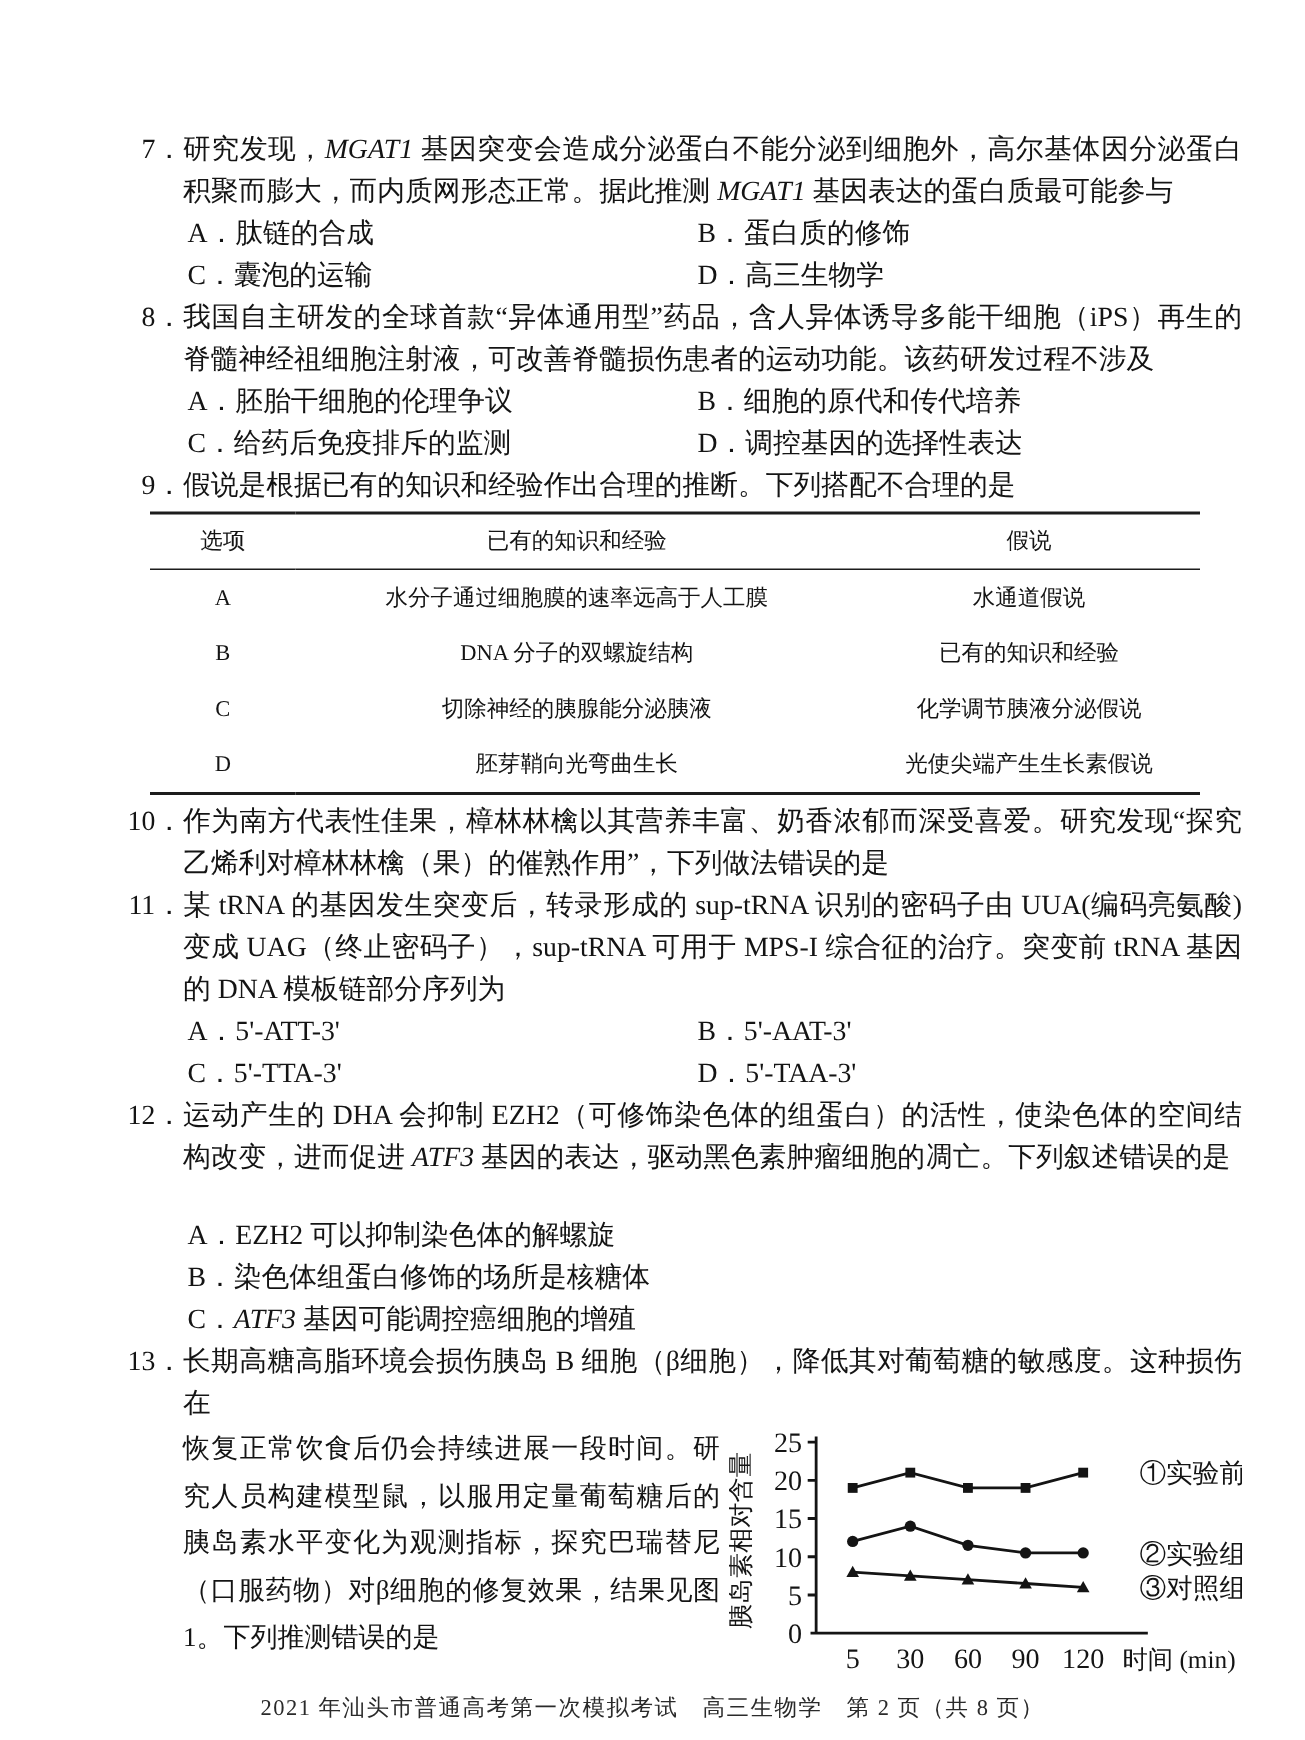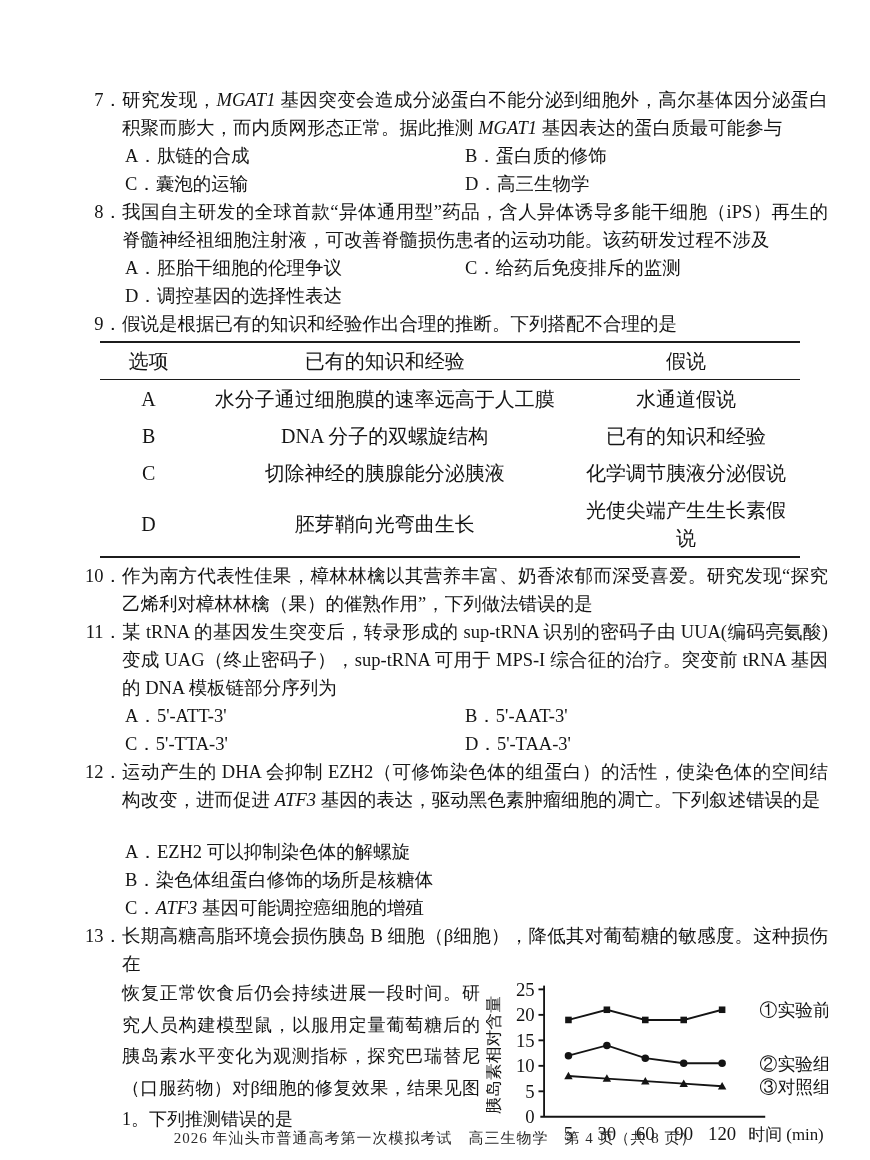--- a/index.html
+++ b/index.html
@@ -17,21 +17,21 @@
   .qnum { flex:0 0 52px; text-align:right; white-space:nowrap; }
   .qbody { flex:1; min-width:0; }
   .stem { text-align:justify; }
   .opts2 { display:grid; grid-template-columns:340px 1fr; padding-left:3px; }
   .opts1 { padding-left:3px;margin-top:24px; }
   .opt { white-space:nowrap; }
   i.gene { font-style:italic; }
 
   table.qtable {
     border-collapse:collapse; width:700px; margin:3px 0 4px -22px;
-    text-align:center; font-size:20px;
+    text-align:center; font-size:15px;
     border-top:2px solid #1c1c1c; border-bottom:2px solid #1c1c1c;
   }
   table.qtable th { font-weight:normal; border-bottom:1.5px solid #1c1c1c; padding:4px 4px; }
   table.qtable td { padding:4.5px 4px; }
   .col-opt { width:92px; } .col-know { width:380px; } .col-hypo { width:228px; }
 
   .q13-row { display:flex; }
   .q13-left { width:358px; font-size:18px; line-height:31.5px; }
   .q13-fig { flex:1; padding-left:6px; padding-top:2px; }
   #chart-svg { width:100%; display:block; }
@@ -59,20 +59,21 @@
       </div>
     </div>
   </div>
 
   <div class="question">
     <div class="qnum">8．</div>
     <div class="qbody">
       <div class="stem">我国自主研发的全球首款“异体通用型”药品，含人异体诱导多能干细胞（iPS）再生的脊髓神经祖细胞注射液，可改善脊髓损伤患者的运动功能。该药研发过程不涉及</div>
       <div class="opts2">
         <div class="opt"><span>A．</span><span>胚胎干细胞的伦理争议</span></div>
+        <div class="opt"><span>B．</span><span>细胞的原代和传代培养</span></div>
         <div class="opt"><span>C．</span><span>给药后免疫排斥的监测</span></div>
         <div class="opt"><span>D．</span><span>调控基因的选择性表达</span></div>
       </div>
     </div>
   </div>
 
   <div class="question">
     <div class="qnum">9．</div>
     <div class="qbody">
       <div class="stem">假说是根据已有的知识和经验作出合理的推断。下列搭配不合理的是</div>
@@ -196,13 +197,13 @@
               <text x="292" y="120.36" font-size="19">③对照组</text>
             </svg>
 
         </div>
       </div>
     </div>
   </div>
 
 </div>
 
-<div class="footer">2026 年汕头市普通高考第一次模拟考试　高三生物学　第 4 页（共 8 页）</div>
+<div class="footer">2021 年汕头市普通高考第一次模拟考试　高三生物学　第 2 页（共 8 页）</div>
 
 </body></html>

